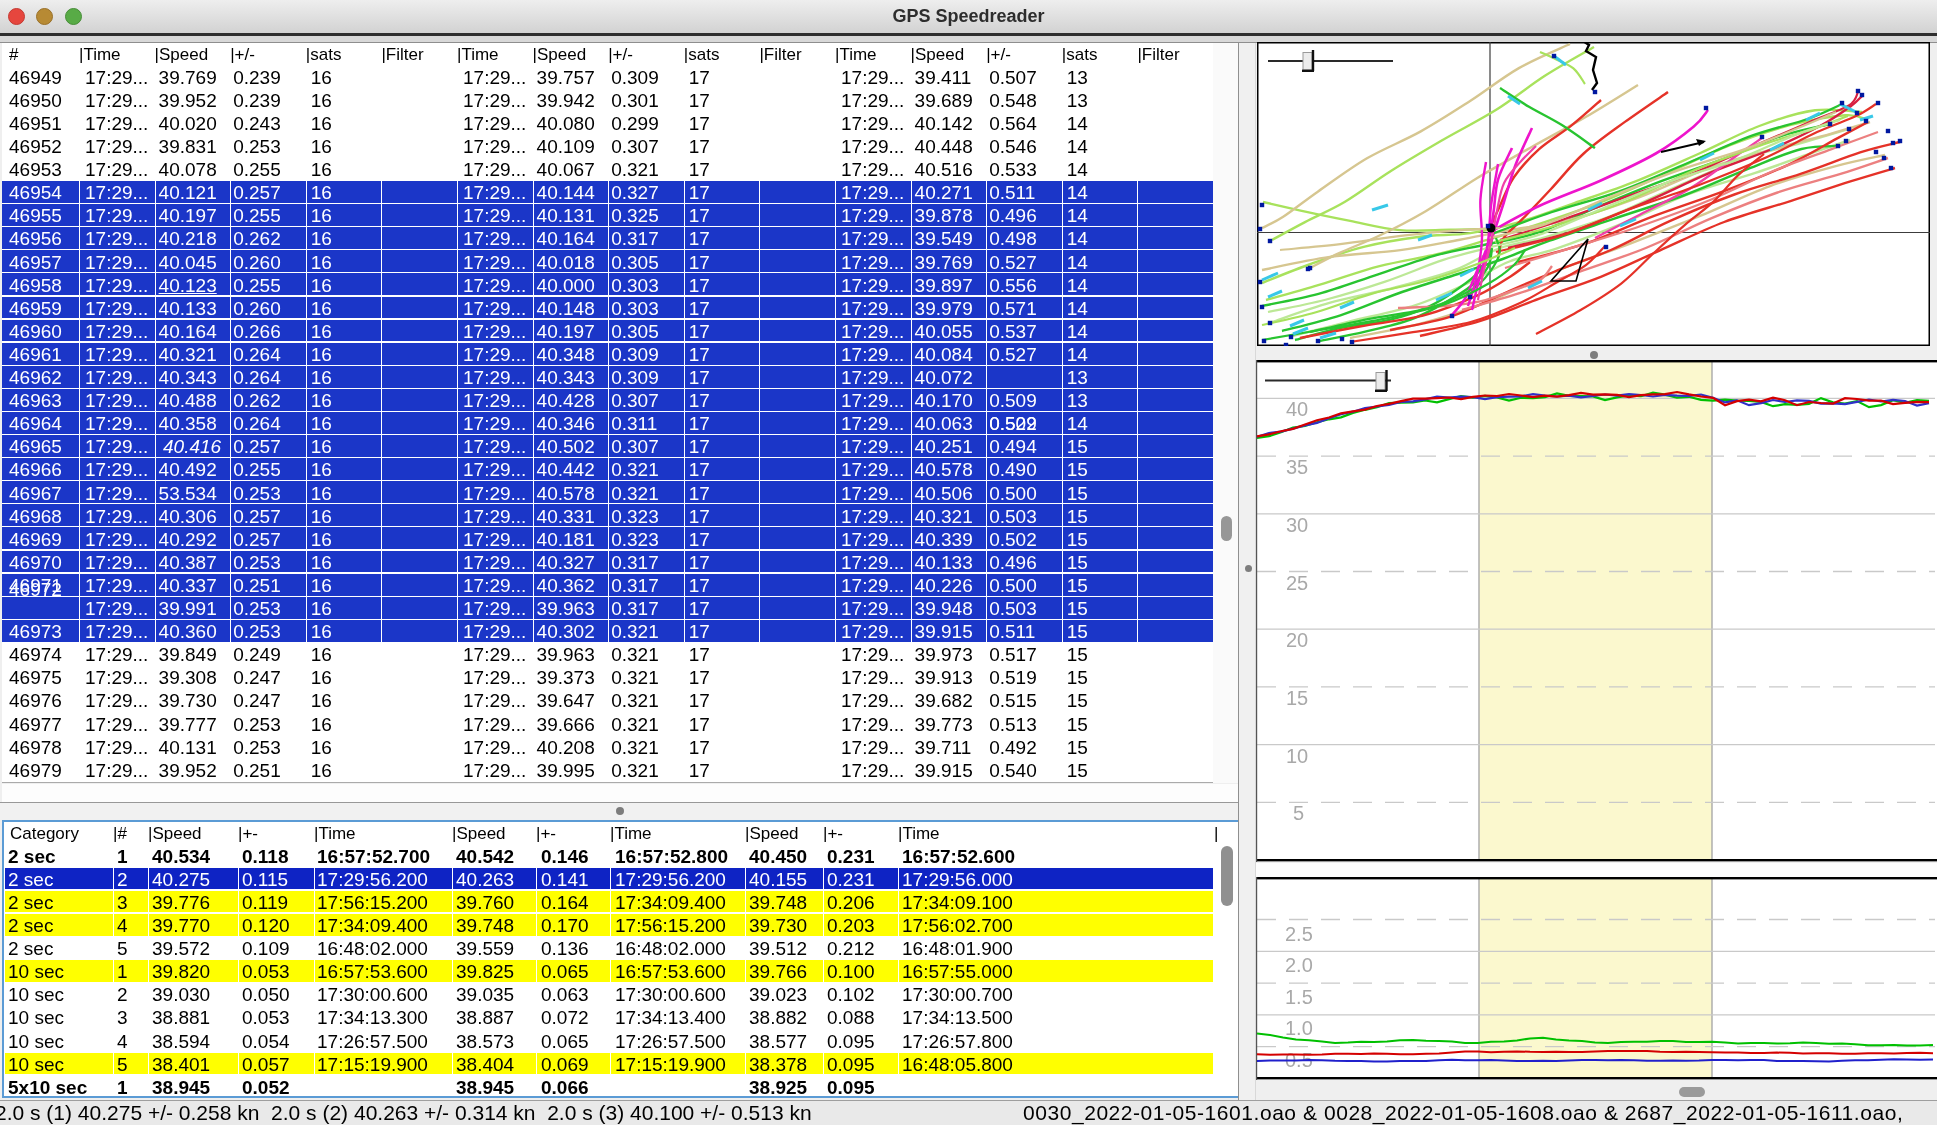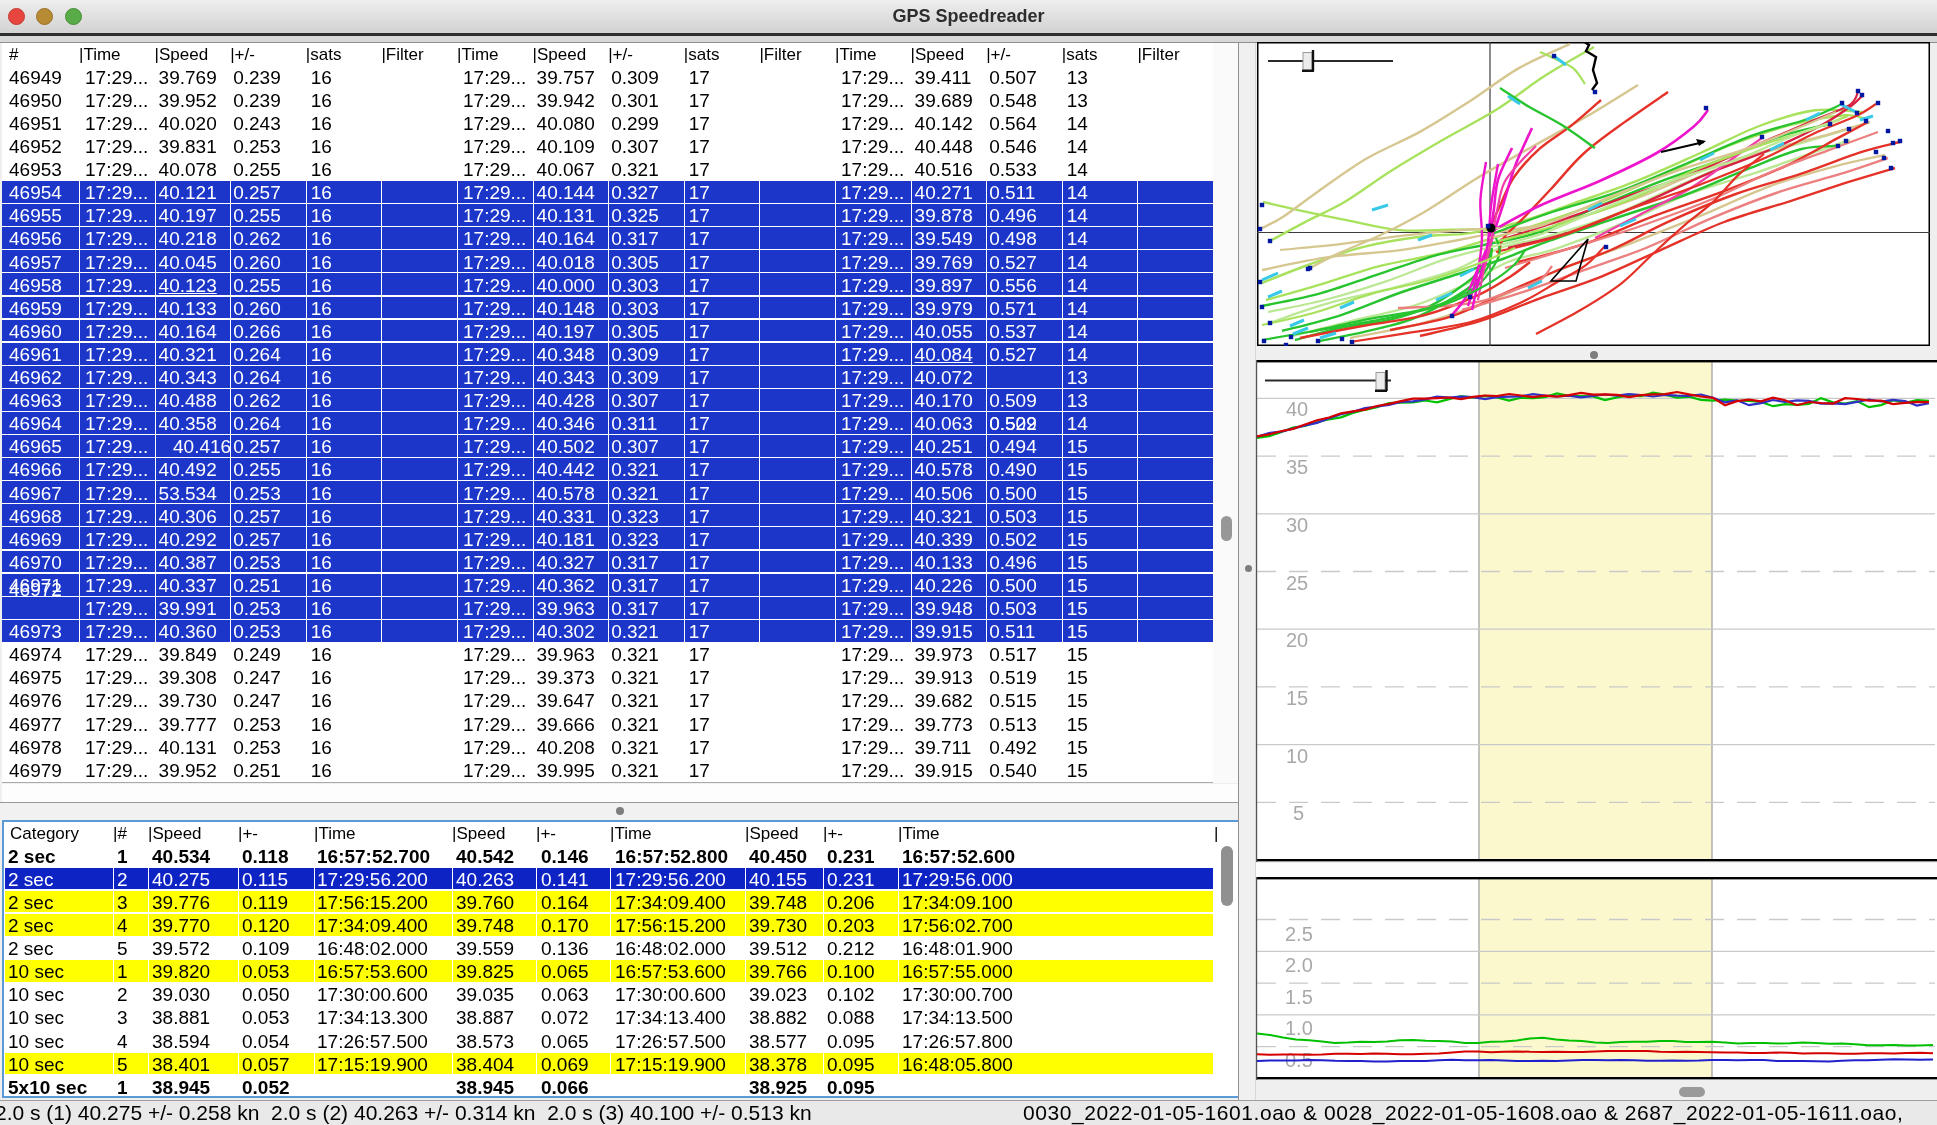--- a/index.html
+++ b/index.html
@@ -193,21 +193,21 @@
 <i class="w" style="left:7.0px;top:299.9px;">46961</i>
 <i class="w" style="left:83.0px;top:299.9px;">17:29...</i>
 <i class="w" style="left:461.0px;top:299.9px;">17:29...</i>
 <i class="w" style="left:839.0px;top:299.9px;">17:29...</i>
 <i class="w" style="left:156.6px;top:299.9px;">40.321</i>
 <i class="w" style="left:231.2px;top:299.9px;">0.264</i>
 <i class="w" style="left:308.8px;top:299.9px;">16</i>
 <i class="w" style="left:534.6px;top:299.9px;">40.348</i>
 <i class="w" style="left:609.2px;top:299.9px;">0.309</i>
 <i class="w" style="left:686.8px;top:299.9px;">17</i>
-<i class="w" style="left:912.6px;top:299.9px;text-decoration:underline;">40.084</i>
+<i class="w" style="left:912.6px;top:299.9px;">40.084</i>
 <i class="w" style="left:987.2px;top:299.9px;">0.527</i>
 <i class="w" style="left:1064.8px;top:299.9px;">14</i>
 <i class="w" style="left:7.0px;top:323.0px;">46962</i>
 <i class="w" style="left:83.0px;top:323.0px;">17:29...</i>
 <i class="w" style="left:461.0px;top:323.0px;">17:29...</i>
 <i class="w" style="left:839.0px;top:323.0px;">17:29...</i>
 <i class="w" style="left:156.6px;top:323.0px;">40.343</i>
 <i class="w" style="left:231.2px;top:323.0px;">0.264</i>
 <i class="w" style="left:308.8px;top:323.0px;">16</i>
 <i class="w" style="left:534.6px;top:323.0px;">40.343</i>
@@ -239,21 +239,21 @@
 <i class="w" style="left:534.6px;top:369.2px;">40.346</i>
 <i class="w" style="left:609.2px;top:369.2px;">0.311</i>
 <i class="w" style="left:686.8px;top:369.2px;">17</i>
 <i class="w" style="left:912.6px;top:369.2px;">40.063</i>
 <i class="w" style="left:987.2px;top:369.2px;">0.502</i>
 <i class="w" style="left:1064.8px;top:369.2px;">14</i>
 <i class="w" style="left:7.0px;top:392.3px;">46965</i>
 <i class="w" style="left:83.0px;top:392.3px;">17:29...</i>
 <i class="w" style="left:461.0px;top:392.3px;">17:29...</i>
 <i class="w" style="left:839.0px;top:392.3px;">17:29...</i>
-<i class="w" style="left:171px;top:392.3px;">40.416</i>
+<i class="w" style="left:161px;top:392.3px;font-style:italic;">40.416</i>
 <i class="w" style="left:231.2px;top:392.3px;">0.257</i>
 <i class="w" style="left:308.8px;top:392.3px;">16</i>
 <i class="w" style="left:534.6px;top:392.3px;">40.502</i>
 <i class="w" style="left:609.2px;top:392.3px;">0.307</i>
 <i class="w" style="left:686.8px;top:392.3px;">17</i>
 <i class="w" style="left:912.6px;top:392.3px;">40.251</i>
 <i class="w" style="left:987.2px;top:392.3px;">0.494</i>
 <i class="w" style="left:1064.8px;top:392.3px;">15</i>
 <i class="w" style="left:7.0px;top:415.4px;">46966</i>
 <i class="w" style="left:83.0px;top:415.4px;">17:29...</i>

